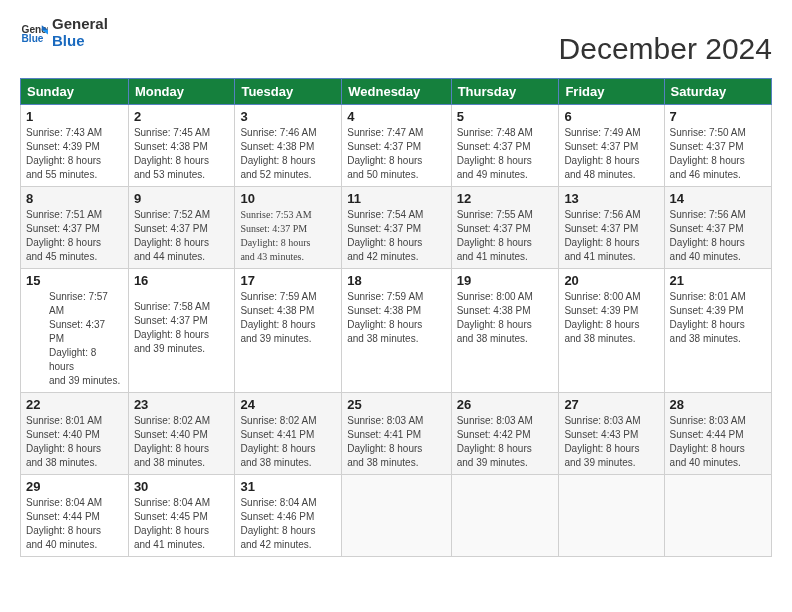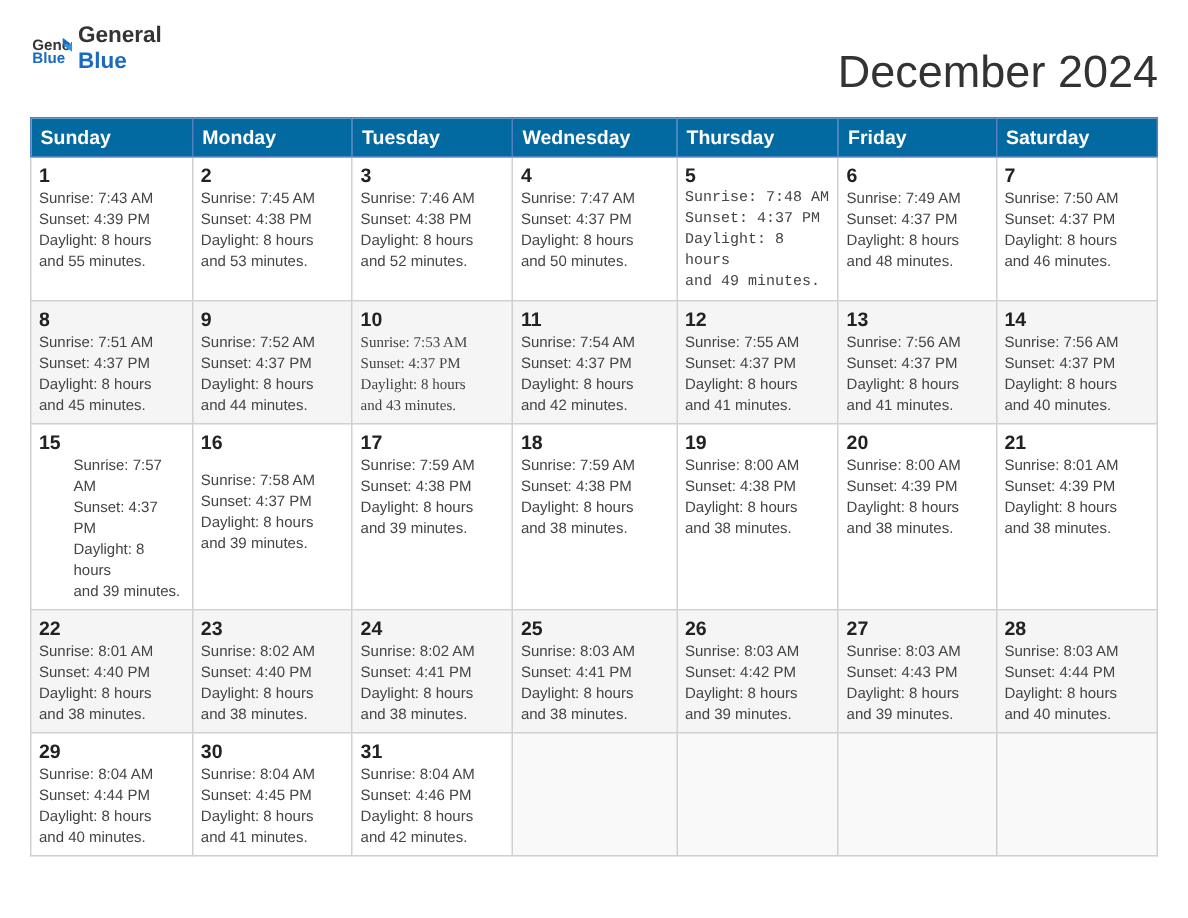--- a/index.html
+++ b/index.html
@@ -43,21 +43,21 @@
     .location {
       font-size: 14px;
       color: #555;
     }
     .calendar {
       width: 100%;
       border-collapse: collapse;
       font-size: 11px;
     }
     .calendar thead tr th {
-      background: #0369a1;
+      background: #15803d;
       color: #fff;
       text-align: left;
       padding: 5px 6px;
       font-size: 13px;
       font-weight: bold;
       border: 1px solid #5580c0;
     }
     .calendar tbody tr td {
       border: 1px solid #d0d0d0;
       vertical-align: top;
@@ -147,21 +147,21 @@
           </td>
           <td>
             <span class="day-num">4</span>
             <div class="day-info" style="white-space: pre-line;">Sunrise: 7:47 AM
 Sunset: 4:37 PM
 Daylight: 8 hours
 and 50 minutes.</div>
           </td>
           <td>
             <span class="day-num">5</span>
-            <div class="day-info" style="white-space: pre-line; font-family: Liberation Mono, monospace;">Sunrise: 7:48 AM
+            <div class="day-info" style="white-space: pre-line;">Sunrise: 7:48 AM
 Sunset: 4:37 PM
 Daylight: 8 hours
 and 49 minutes.</div>
           </td>
           <td>
             <span class="day-num">6</span>
             <div class="day-info" style="white-space: pre-line;">Sunrise: 7:49 AM
 Sunset: 4:37 PM
 Daylight: 8 hours
 and 48 minutes.</div>

